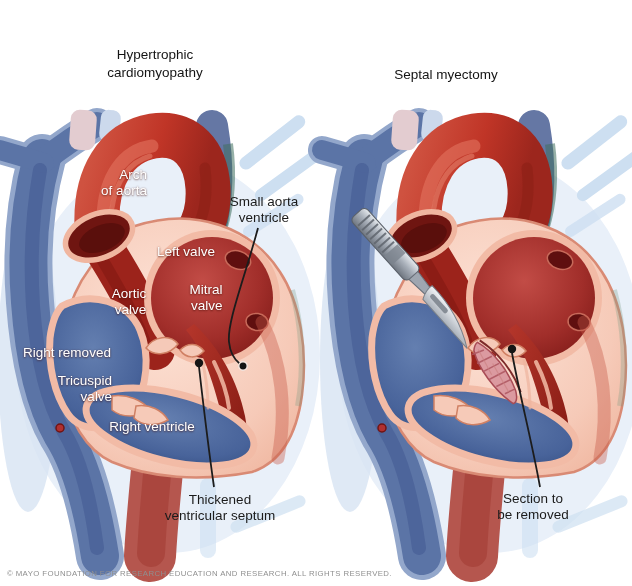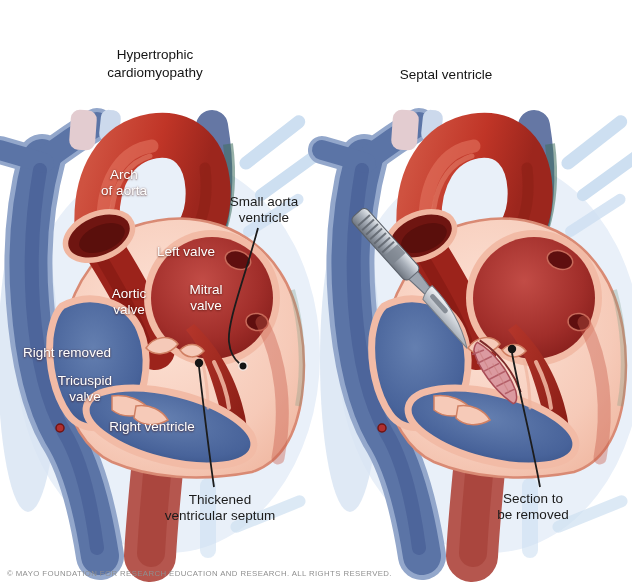--- a/index.html
+++ b/index.html
@@ -6,21 +6,21 @@
   .stage{
     position:relative;width:632px;height:586px;overflow:hidden;background:#ffffff;
     font-family:"Liberation Sans","DejaVu Sans",sans-serif;
   }
   .stage svg.art{position:absolute;left:0;top:0;}
   .lbl{
     position:absolute;transform:translateX(-50%);text-align:center;
     white-space:pre-line;line-height:1.18;font-size:13.5px;color:#1b1b1b;
   }
   .lbl.white{
-    color:#ffffff;text-shadow:0 1px 2px rgba(70,15,5,.55), 0 0 2px rgba(70,15,5,.35);
+    color:#ffffff;text-shadow:0 1px 2px rgba(70,15,5,.55), 0 0 2px rgba(70,15,5,.35);text-align:right;
   }
   .title{
     position:absolute;transform:translateX(-50%);text-align:center;
     white-space:pre-line;line-height:1.3;font-size:13.5px;color:#141414;
   }
   .copyright{
     position:absolute;left:7px;top:569px;font-size:7.8px;letter-spacing:.4px;
     color:#8f8f8f;white-space:nowrap;
   }
 </style>
@@ -195,21 +195,21 @@
     </g>
     <g fill="#151515">
       <circle cx="243" cy="366" r="4.2" stroke="#f6e8e2" stroke-width="1.4"></circle>
       <circle cx="199" cy="363" r="4.2"></circle>
       <circle cx="512" cy="349" r="4.2"></circle>
     </g>
   </svg>
 
   <div class="title" style="left:155px;top:46px">Hypertrophic
 cardiomyopathy</div>
-  <div class="title" style="left:446px;top:66px">Septal ventricle</div>
+  <div class="title" style="left:446px;top:66px">Septal myectomy</div>
 
   <div class="lbl white" style="left:124px;top:167px">Arch
 of aorta</div>
   <div class="lbl" style="left:264px;top:194px">Small aorta
 ventricle</div>
   <div class="lbl white" style="left:186px;top:244px">Left valve</div>
   <div class="lbl white" style="left:129px;top:286px">Aortic
 valve</div>
   <div class="lbl white" style="left:206px;top:282px">Mitral
 valve</div>

